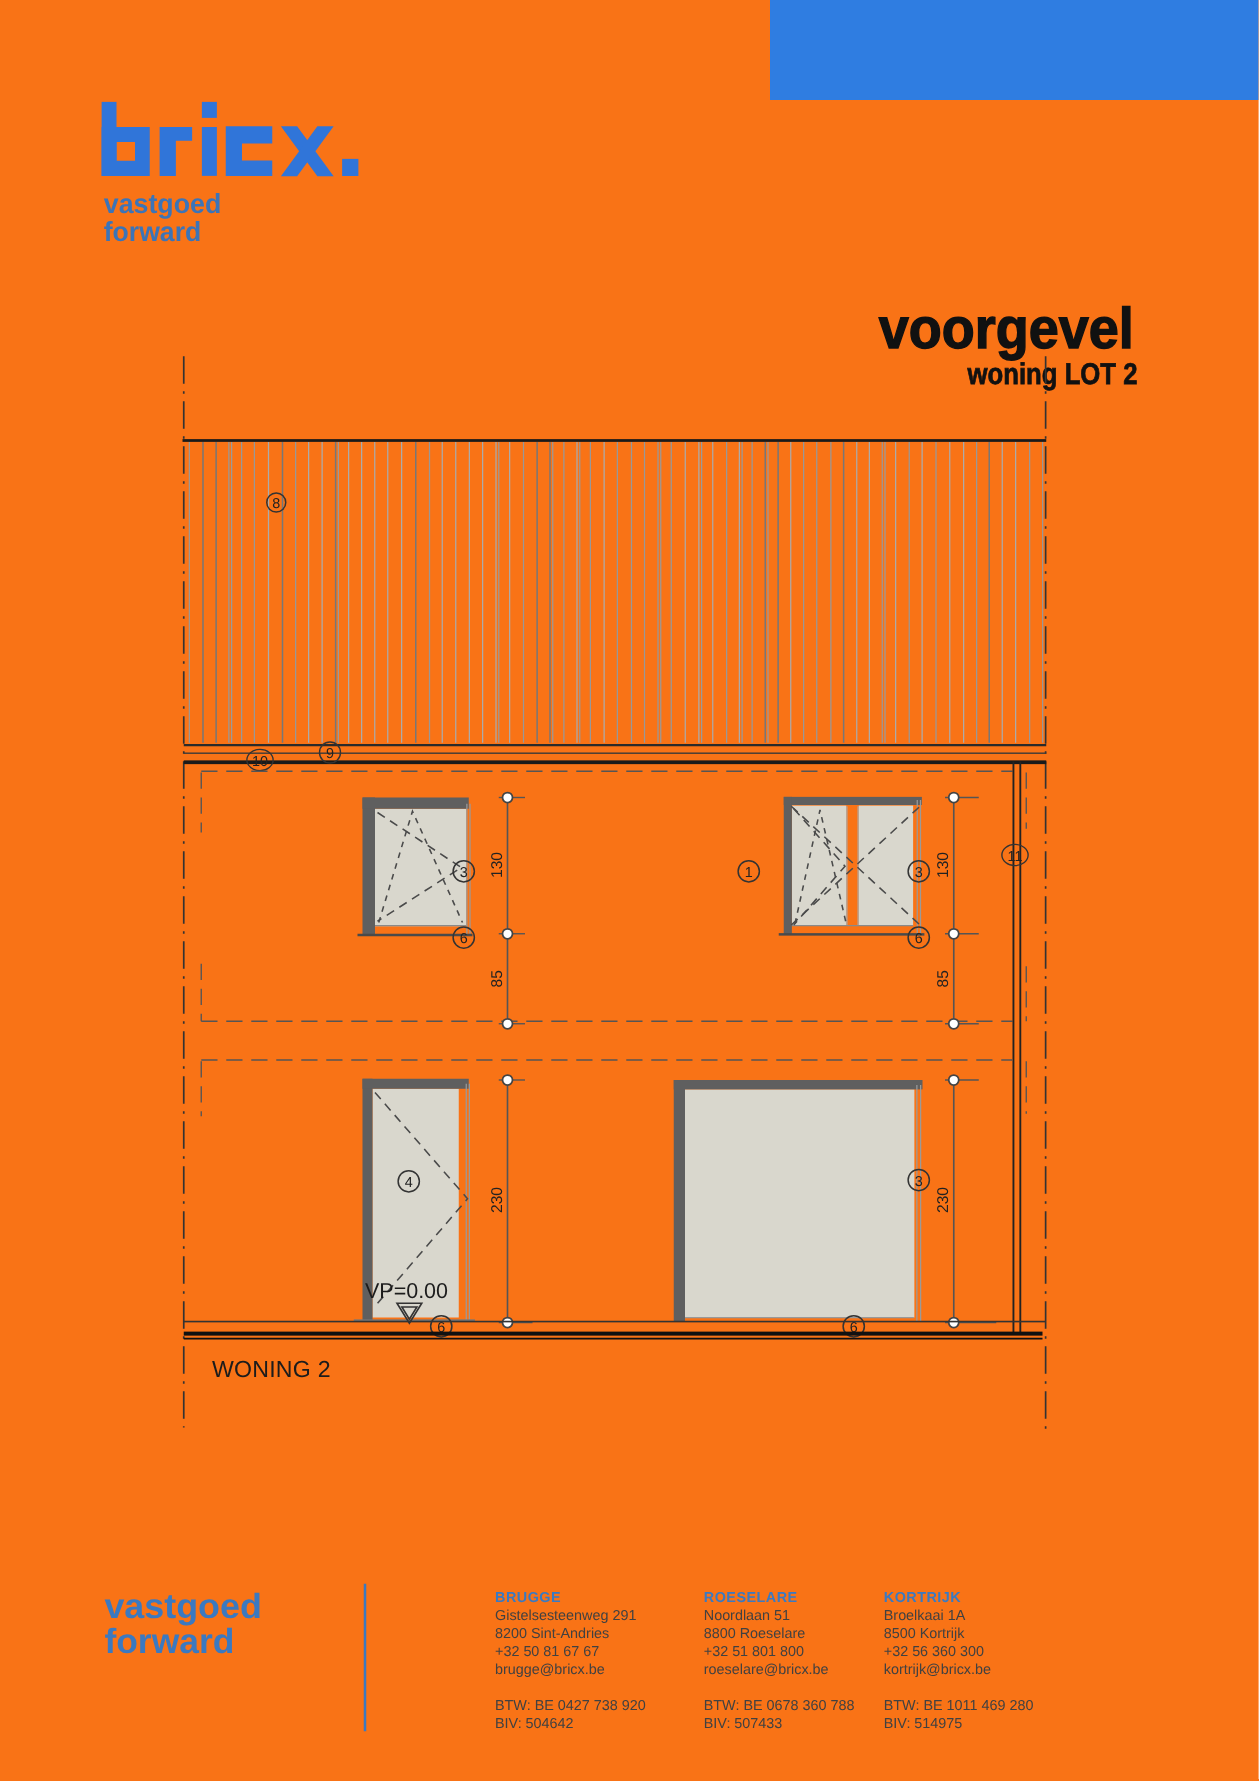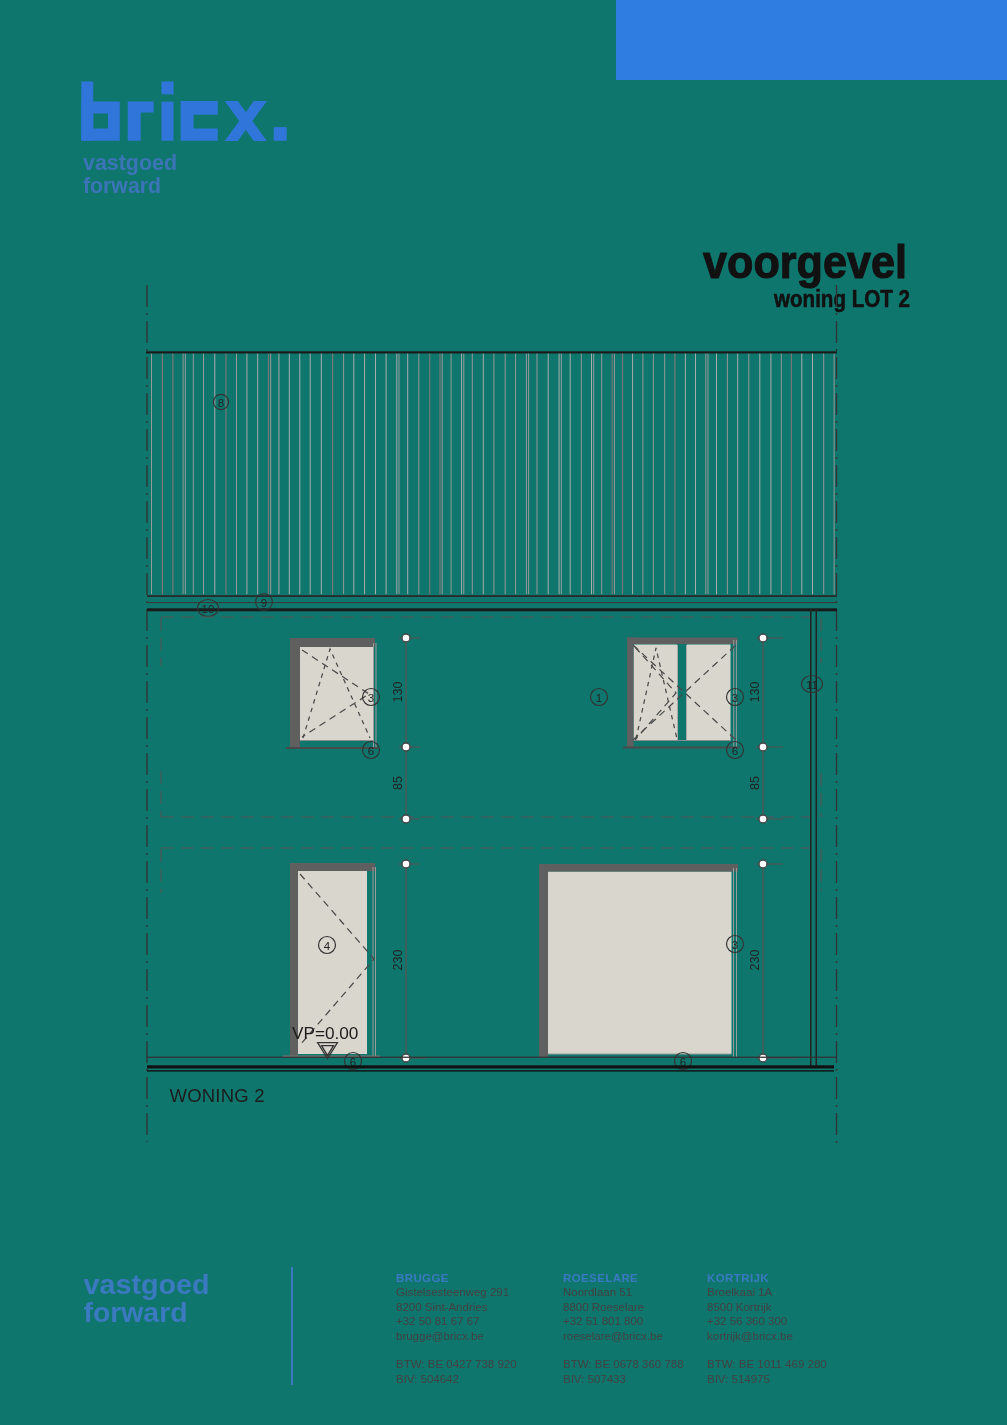--- a/index.html
+++ b/index.html
@@ -1,16 +1,16 @@
 <!DOCTYPE html>
 <html><head>
 <meta charset="utf-8">
 <style>
 html,body{margin:0;padding:0;background:#ffffff;}
-#page{position:relative;width:1007px;height:1425px;background:#0f766e;overflow:hidden;font-family:"Liberation Sans",sans-serif;}
+#page{position:relative;width:1007px;height:1425px;background:#f97316;overflow:hidden;font-family:"Liberation Sans",sans-serif;}
 svg{position:absolute;top:0;left:0;}
 </style>
 </head>
 <body>
 <div id="page">
 <svg width="1007" height="1425" viewBox="0 0 1007 1425">
 
 <g>
         <rect x="616" y="0" width="391" height="80" fill="#2f7de1"></rect>
       </g>

